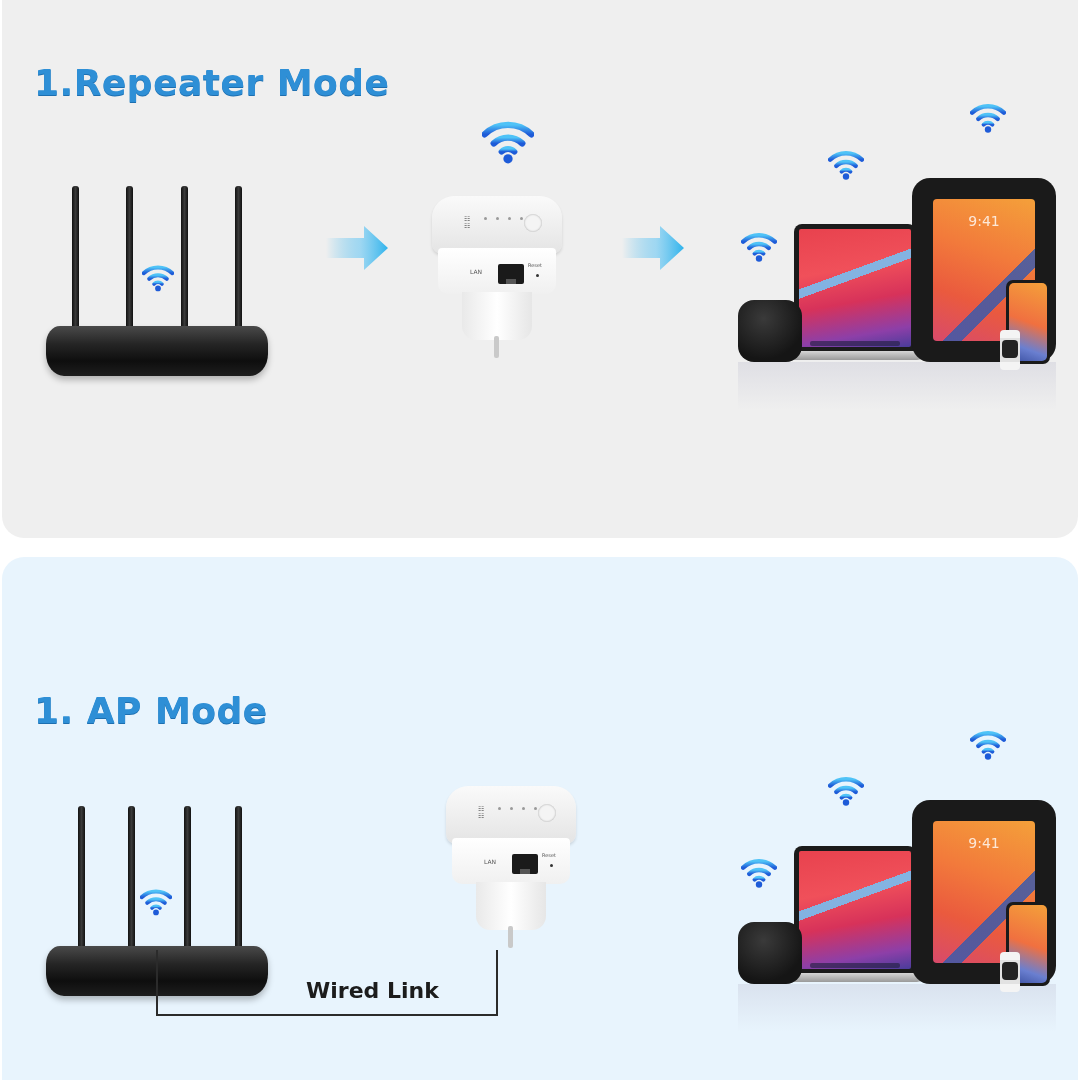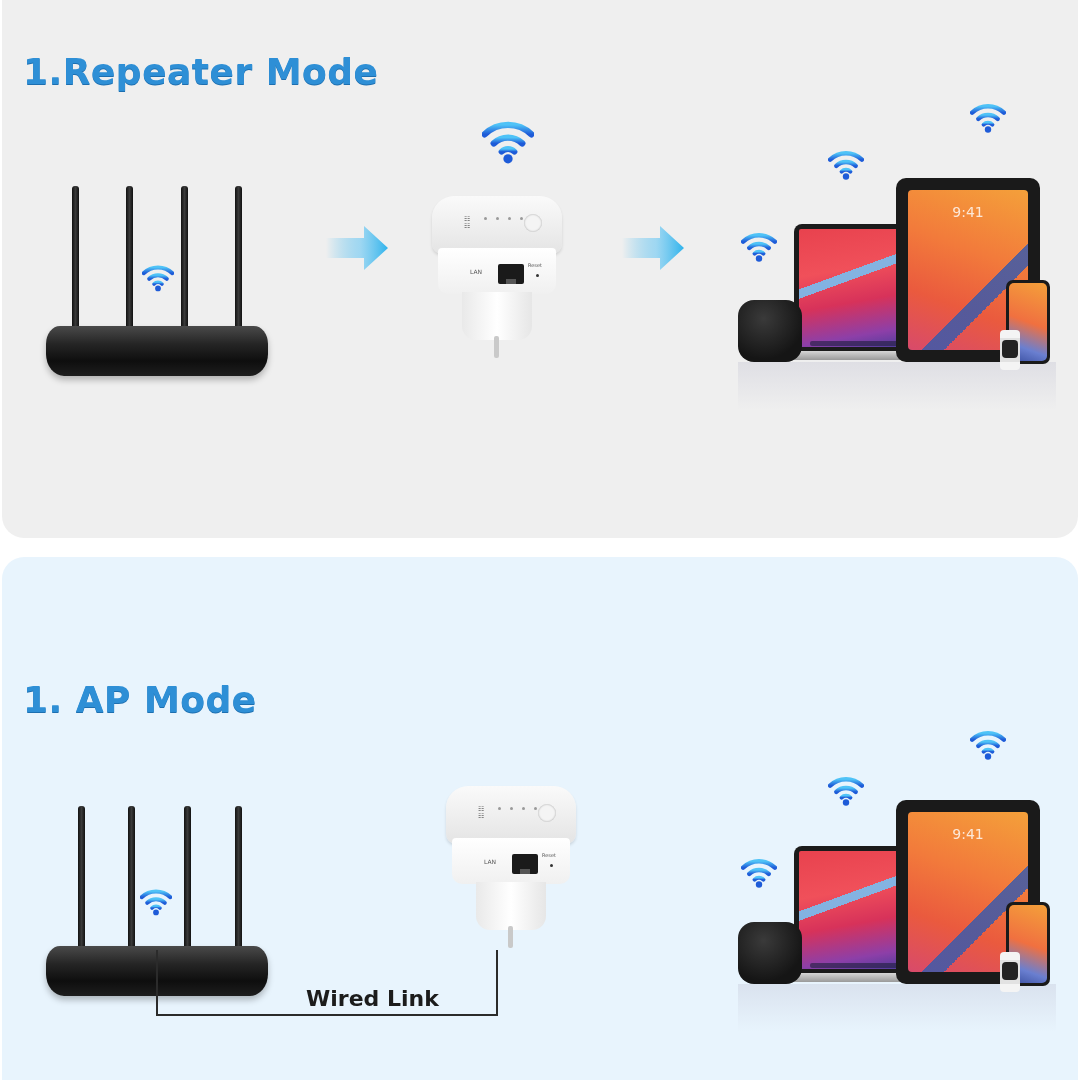--- a/index.html
+++ b/index.html
@@ -5,21 +5,21 @@
   html, body { margin: 0; padding: 0; }
   body {
     width: 1080px; height: 1080px; position: relative; overflow: hidden;
     background: #ffffff;
     font-family: "DejaVu Sans", sans-serif;
   }
   .panel { position: absolute; left: 2px; width: 1076px; border-radius: 22px; }
   .panel-repeater { top: 0; height: 538px; background: #efefef; border-top-left-radius: 0; border-top-right-radius: 0; }
   .panel-ap { top: 557px; height: 523px; background: #e8f4fd; border-bottom-left-radius: 0; border-bottom-right-radius: 0; }
   .mode-title {
-    position: absolute; left: 22px; margin: 1px;
+    position: absolute; left: 22px; margin: 12px;
     font-family: "DejaVu Sans", sans-serif; font-weight: bold; font-size: 36px;
     color: #2e8fd6; letter-spacing: 0.5px;
     text-shadow: 0 1px 0 #1d6fb0;
   }
   .title-1 { top: 50px; }
   .title-2 { top: 678px; }
 
   .abs { position: absolute; }
   
   .router { width: 230px; height: 200px; }
@@ -79,22 +79,22 @@
     background:
       linear-gradient(160deg, transparent 0 38%, rgba(120,190,240,0.9) 38% 44%, transparent 44%),
       linear-gradient(170deg,#e8424e 0%,#f0505a 35%,#d7325a 60%,#8d3fa8 85%,#4a3c9b 100%);
   }
   .laptop-dock { position: absolute; left: 16px; right: 16px; bottom: 6px; height: 5px; background: rgba(30,30,60,0.6); border-radius: 2px; }
   .laptop-base {
     position: absolute; left: 58px; bottom: 50px; width: 140px; height: 9px;
     background: linear-gradient(180deg,#d6d6d6,#9a9a9a); border-radius: 0 0 10px 10px; z-index: 1;
   }
   .tablet {
-    position: absolute; left: 168px; bottom: 48px; width: 144px; height: 184px;
-    background: #1a1a1a; border-radius: 10px; padding: 12px; box-sizing: border-box; z-index: 2;
+    position: absolute; left: 184px; bottom: 48px; width: 144px; height: 184px;
+    background: #1a1a1a; border-radius: 18px; padding: 21px; box-sizing: border-box; z-index: 2;
   }
   .tablet .scr {
     width: 100%; height: 100%; border-radius: 4px; position: relative; overflow: hidden;
     background:
       linear-gradient(135deg, transparent 0 62%, rgba(60,90,170,0.85) 62% 70%, transparent 70%),
       linear-gradient(200deg,#f4a03a 0%,#f27a3b 40%,#ea5a3e 70%,#d84a6b 100%);
   }
   .tablet .time { position: absolute; left: 0; right: 0; top: 14px; text-align: center; font-size: 14px; color: rgba(255,255,255,0.8); }
   .phone {
     position: absolute; left: 278px; bottom: 46px; width: 44px; height: 84px;
@@ -109,21 +109,21 @@
   }
   .watch::after { content: ""; position: absolute; left: 2px; top: 10px; width: 16px; height: 18px; background: #222; border-radius: 4px; }
   .reflection {
     position: absolute; left: 10px; bottom: 0; width: 318px; height: 48px;
     background: linear-gradient(180deg, rgba(180,180,200,0.28), rgba(255,255,255,0));
     z-index: 0;
   }
 
   
   .wire { position: absolute; border-left: 2px solid #2b2b2b; border-bottom: 2px solid #2b2b2b; border-right: 2px solid #2b2b2b; }
-  .wired-label { position: absolute; font-family: "DejaVu Sans", sans-serif; font-weight: bold; font-size: 22px; color: #1c1c1c; margin-top: 8px; }
+  .wired-label { position: absolute; font-family: "DejaVu Sans", sans-serif; font-weight: bold; font-size: 22px; color: #1c1c1c; }
 </style>
 </head>
 <body>
 
 <svg width="0" height="0" style="position:absolute">
   <defs>
     <linearGradient id="wg" x1="0" y1="0" x2="0" y2="1">
       <stop offset="0" stop-color="#4fc3f7"></stop>
       <stop offset="1" stop-color="#1e5bd8"></stop>
     </linearGradient>

